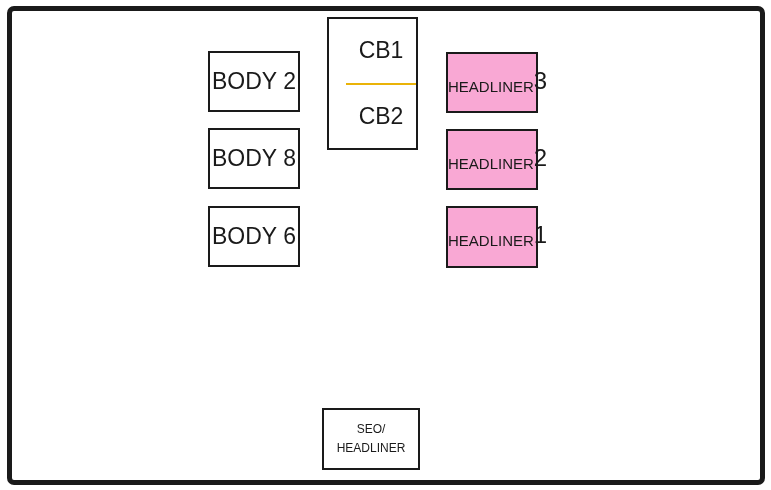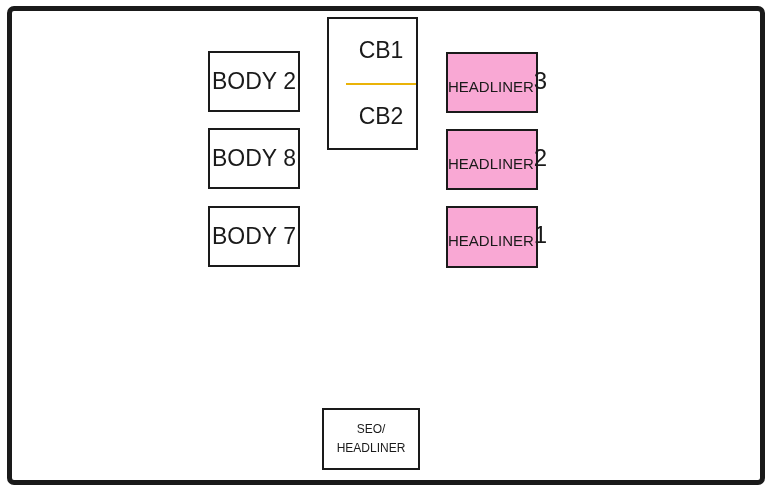--- a/index.html
+++ b/index.html
@@ -126,21 +126,21 @@
 
   <div class="frame"></div>
 
   <div class="fusebox body-2">
     <span class="big-label">BODY 2</span>
   </div>
   <div class="fusebox body-1">
     <span class="big-label">BODY 8</span>
   </div>
   <div class="fusebox body-3">
-    <span class="big-label">BODY 7</span>
+    <span class="big-label">BODY 6</span>
   </div>
 
   <div class="cb-stack">
     <div class="cb-cell">CB1</div>
     <div class="cb-cell">CB2</div>
   </div>
 
   <div class="headliner headliner-3">
     <span class="small-label">HEADLINER</span>
     <span class="number">3</span>

